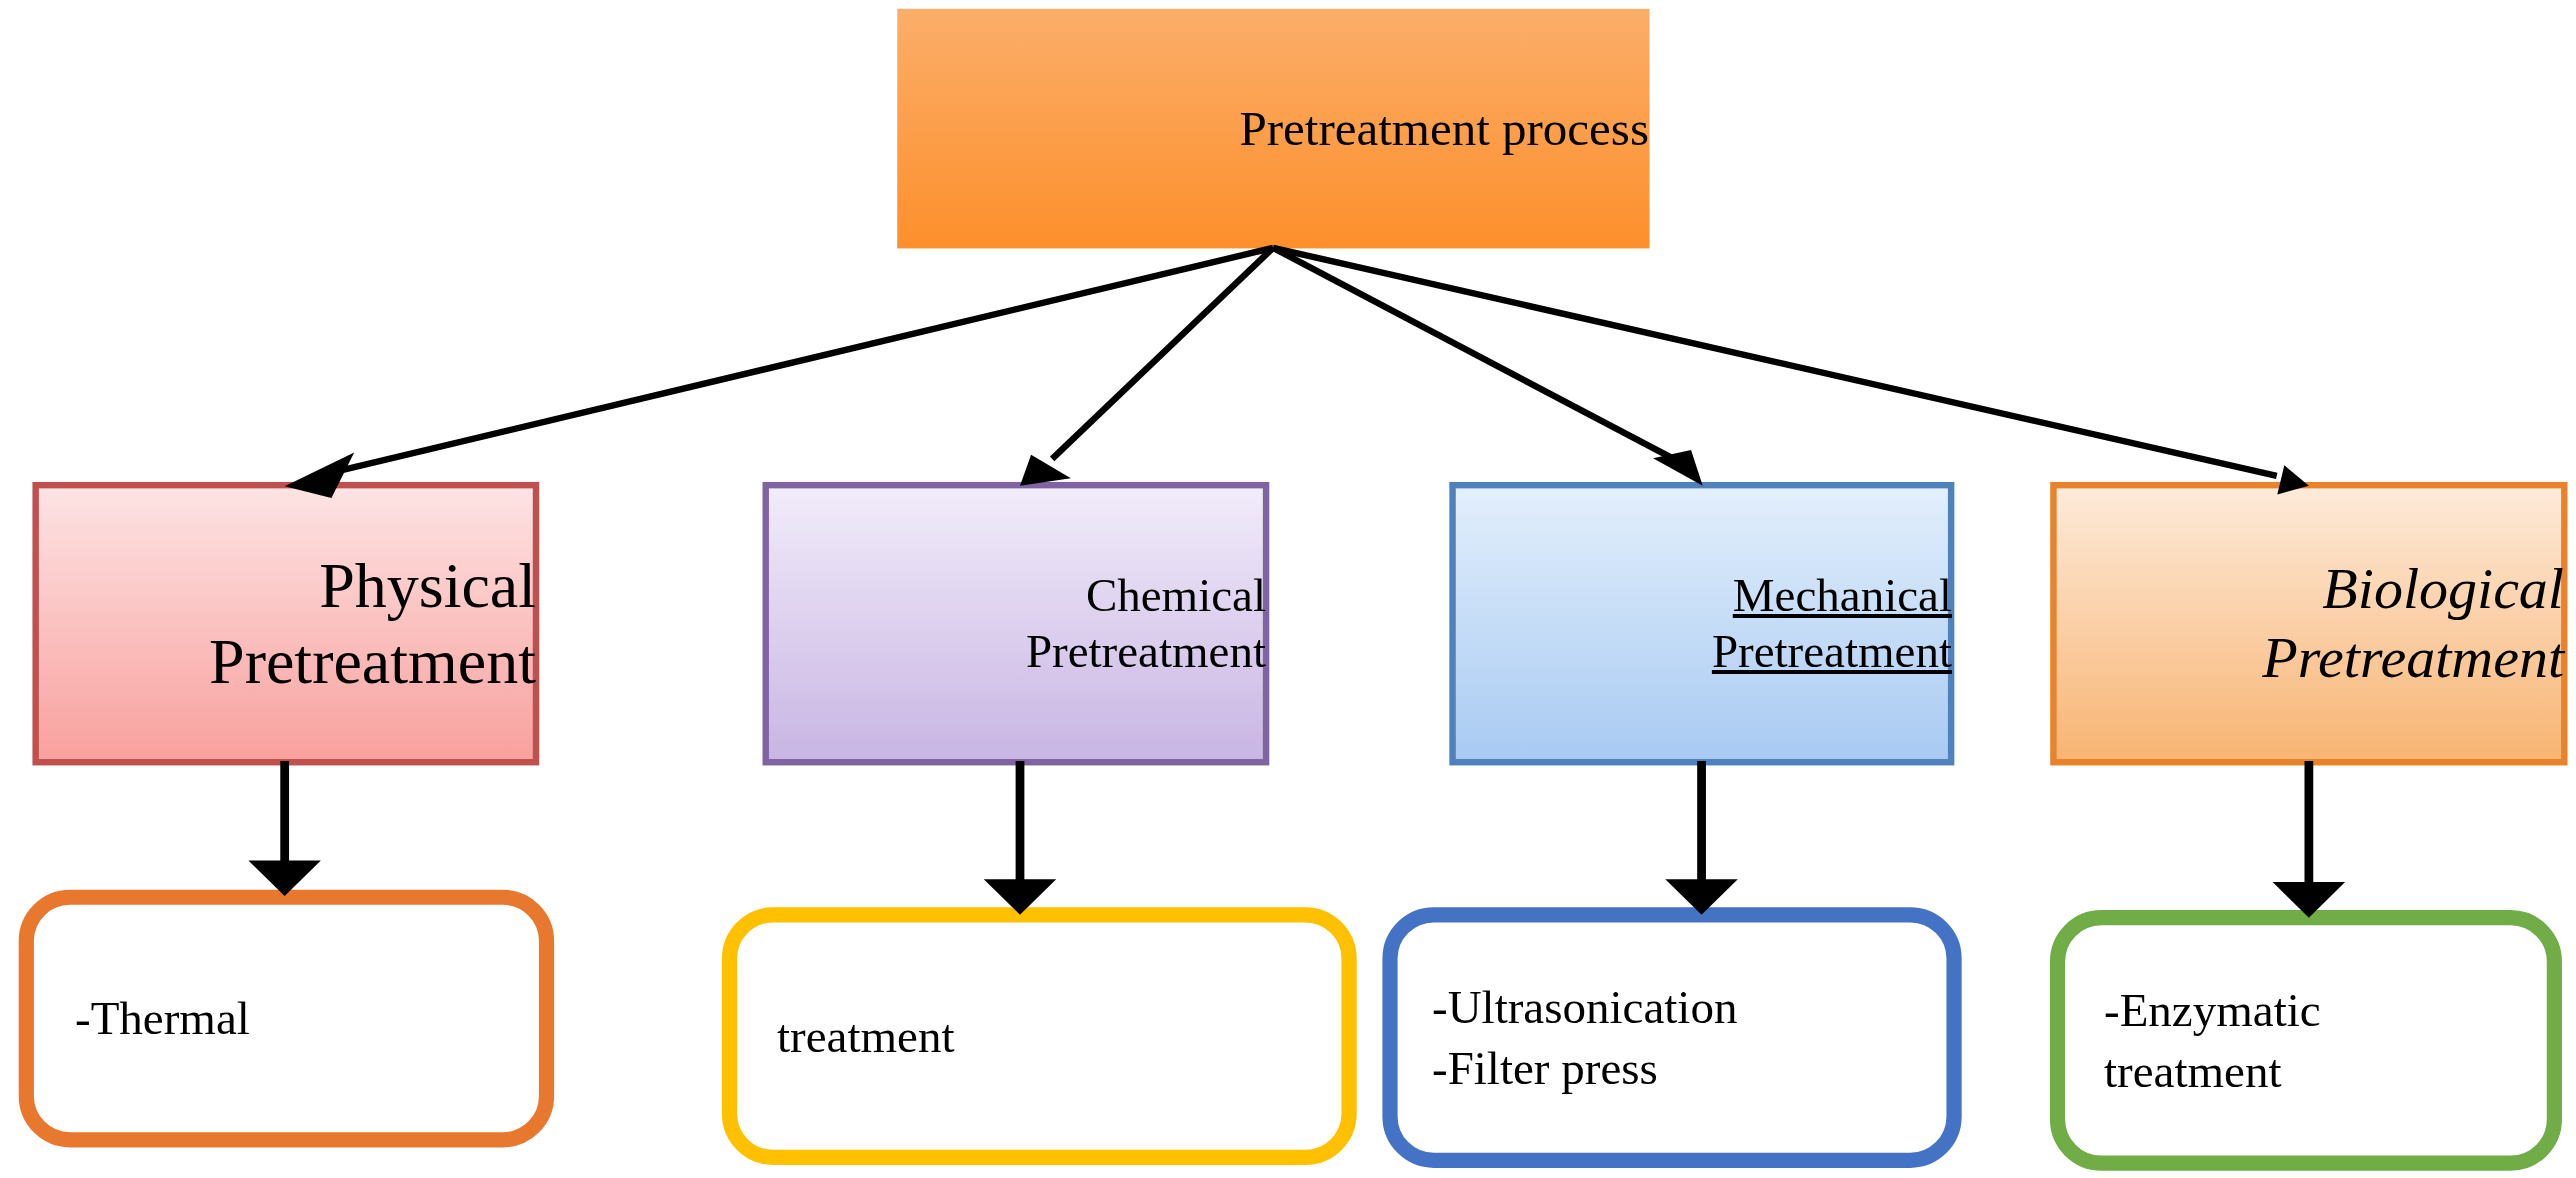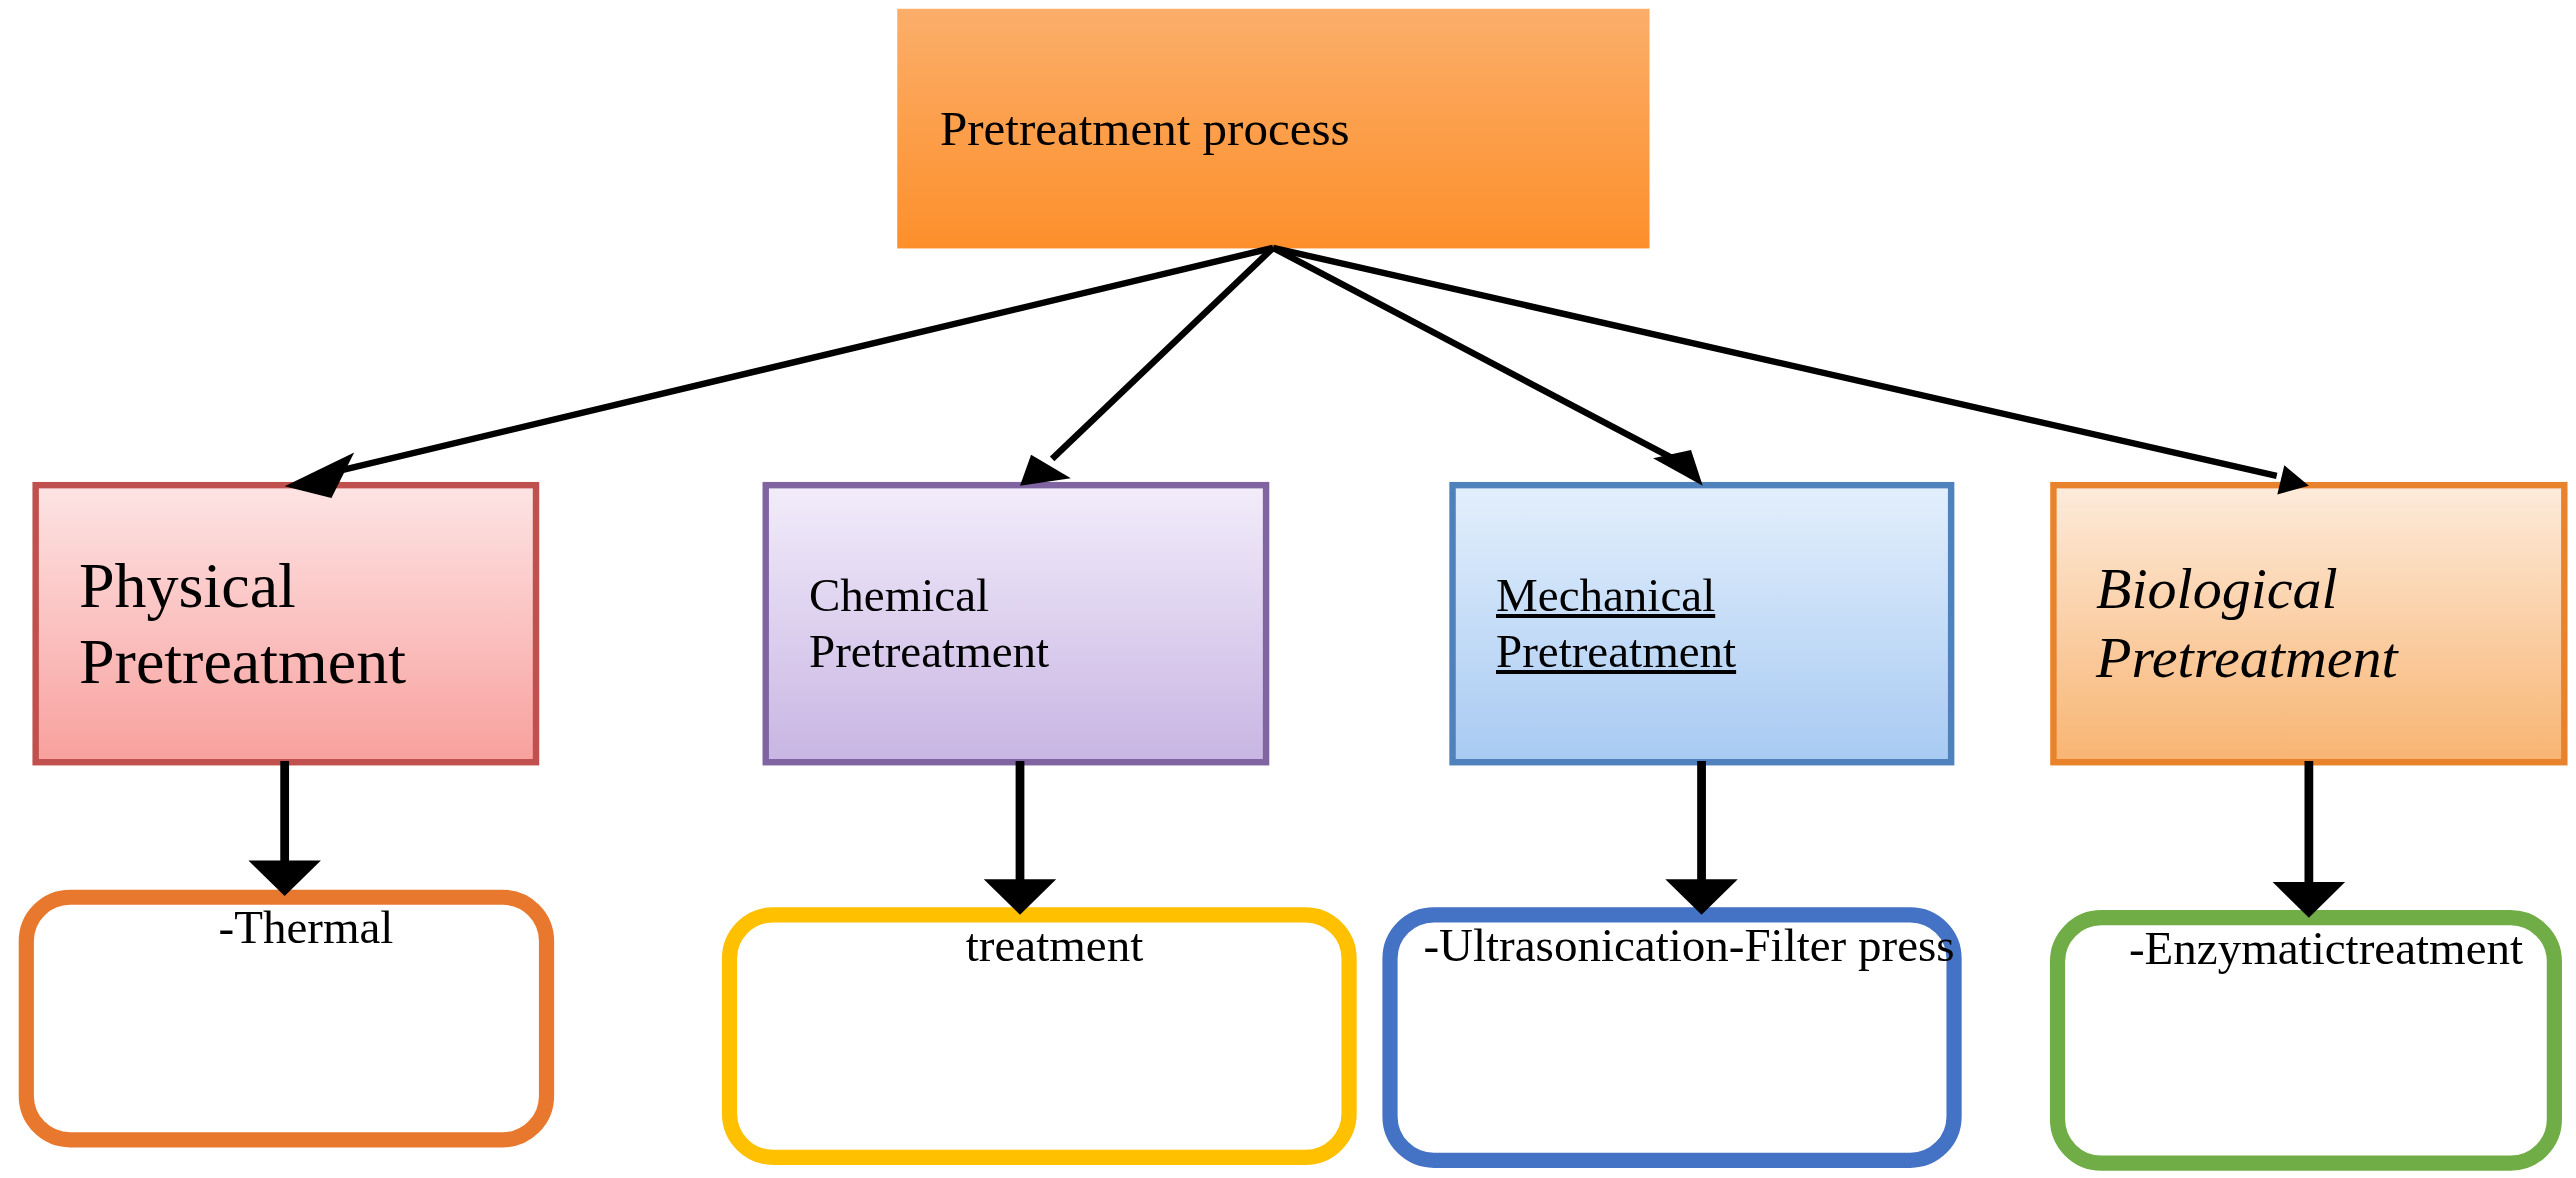--- a/index.html
+++ b/index.html
@@ -3,32 +3,32 @@
 <meta charset="utf-8">
 <style>
   html,body{margin:0;padding:0;background:#ffffff;}
   body{width:2576px;height:1179px;overflow:hidden;font-family:"Liberation Serif",serif;}
   #stage{position:relative;width:2576px;height:1179px;background:#fff;}
   svg#canvas{position:absolute;left:0;top:0;width:2576px;height:1179px;}
   .node-label{
     position:absolute;
     display:flex;
     flex-direction:column;
-    align-items:flex-start;
+    align-items:flex-end;
     justify-content:center;
     font-family:"Liberation Serif",serif;
     color:#000;
     line-height:1.18;
     white-space:pre;
     pointer-events:none;
-    margin-left:43px;
   }
   .leaf-label{
     position:absolute;
     display:flex;
+    flex-direction:column;
     align-items:flex-start;
     justify-content:center;
     font-family:"Liberation Serif",serif;
     color:#000;
     line-height:1.30;
     white-space:pre;
   }
 </style>
 </head>
 <body>

